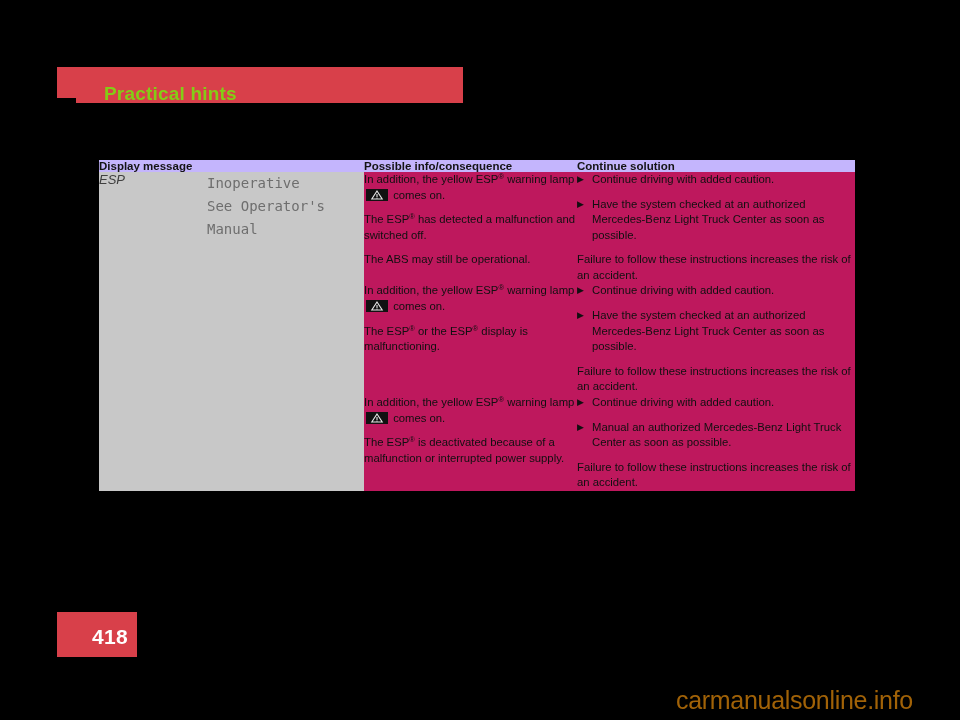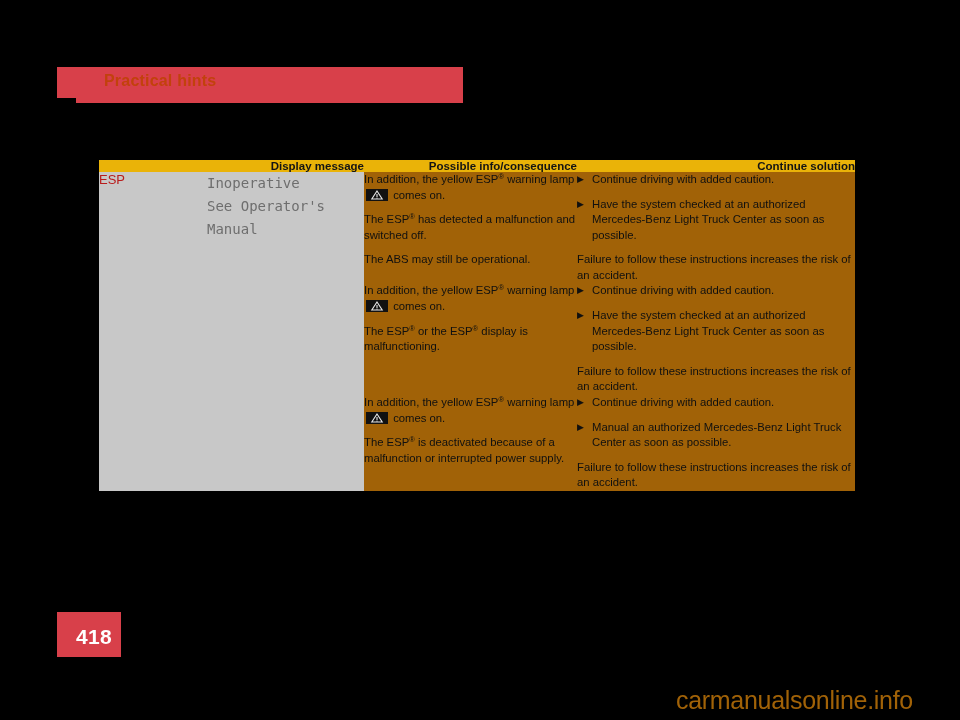--- a/index.html
+++ b/index.html
@@ -29,24 +29,24 @@
     position: absolute;
     left: 57px;
     top: 98px;
     width: 19px;
     height: 6px;
     background: #000000;
   }
   #chapter-title {
     position: absolute;
     left: 104px;
-    top: 72px;
-    font-size: 16px;
+    top: 83px;
+    font-size: 19px;
     font-weight: bold;
-    color: #c2410c;
+    color: #84cc16;
     letter-spacing: 0.2px;
     white-space: nowrap;
   }
 
   
   #msg-table {
     position: absolute;
     left: 99px;
     top: 160px;
     width: 756px;
@@ -59,59 +59,60 @@
     padding: 0;
     border: 0;
   }
 
   .col-1 { width: 265px; }
   .col-2 { width: 213px; }
   .col-3 { width: 278px; }
 
   
   .hdr-cell {
-    background: #eab308;
+    background: #c4b5fd;
     font-size: 11.5px;
     font-weight: bold;
     color: #141414;
     padding: 5px 7px 6px 7px;
-    text-align: right;
+    text-align: left;
     border-right: 2px solid #ffffff;
     border-bottom: 2px solid #ffffff;
   }
   .hdr-cell.last { border-right: 0; }
 
   
   .c1-cell {
     background: #c8c8c8;
     border-right: 2px solid #ffffff;
     padding: 9px 7px 10px 7px;
   }
   .c1-inner {
     display: flex;
     align-items: flex-start;
   }
   .c1-name {
     font-size: 13px;
-    color: #b91c1c;
+    color: #404040;
     width: 108px;
     flex: 0 0 108px;
     line-height: 1.25;
+    font-style: italic;
   }
   .c1-display {
     font-family: "DejaVu Sans Mono", monospace;
     font-size: 14px;
     color: #6e6e6e;
     line-height: 1.65;
     white-space: pre-line;
   }
 
   
   .body-cell {
-    background: #a16207;
+    background: #be185d;
     padding: 9px 9px 12px 9px;
     font-size: 11.3px;
     line-height: 1.38;
     color: #101010;
   }
   .body-cell.cause { border-right: 2px solid #ffffff; }
   .row-sep { border-bottom: 2px solid #ffffff; }
 
   .para { margin: 0 0 9px 0; }
   .para:last-child { margin-bottom: 0; }
@@ -146,21 +147,21 @@
     line-height: 1.62;
     color: #101010;
   }
   .bullet-text { flex: 1 1 auto; }
 
   
   #page-badge {
     position: absolute;
     left: 57px;
     top: 612px;
-    width: 64px;
+    width: 80px;
     height: 45px;
     background: #d8404a;
   }
   #page-number {
     position: absolute;
     right: 9px;
     bottom: 8px;
     font-size: 21px;
     font-weight: bold;
     color: #ffffff;

